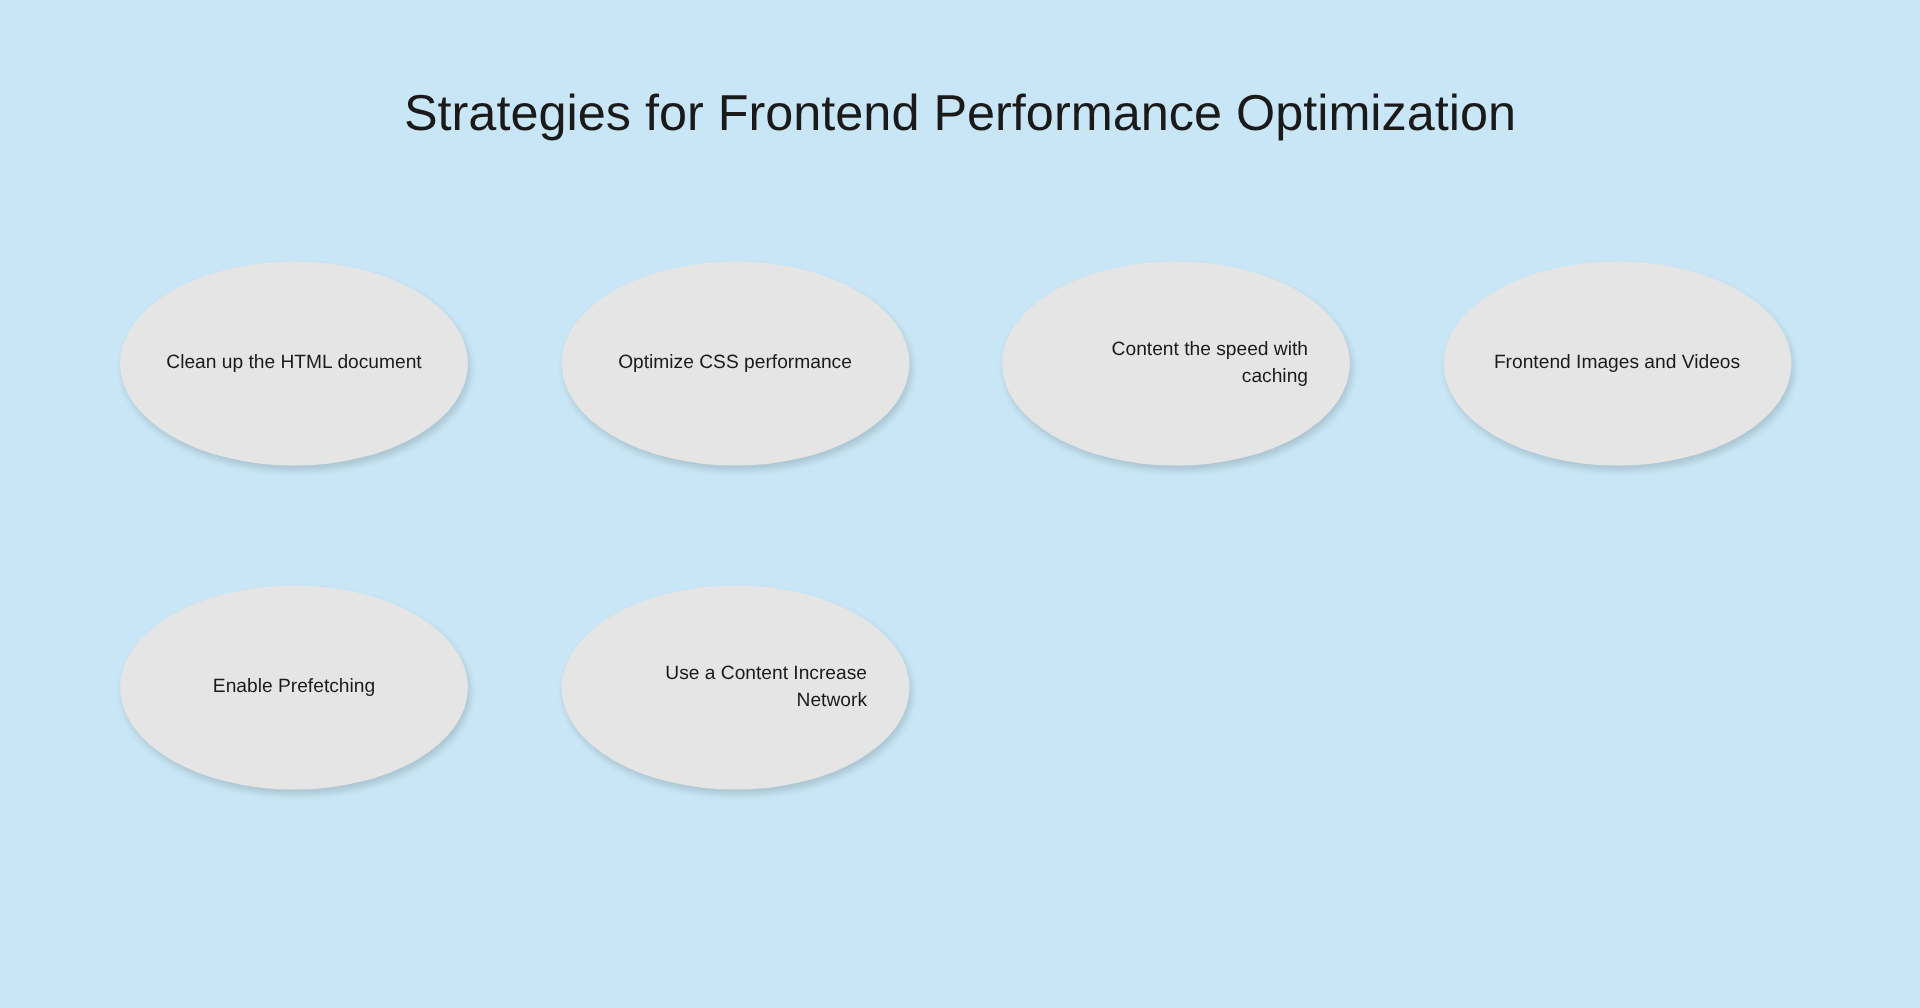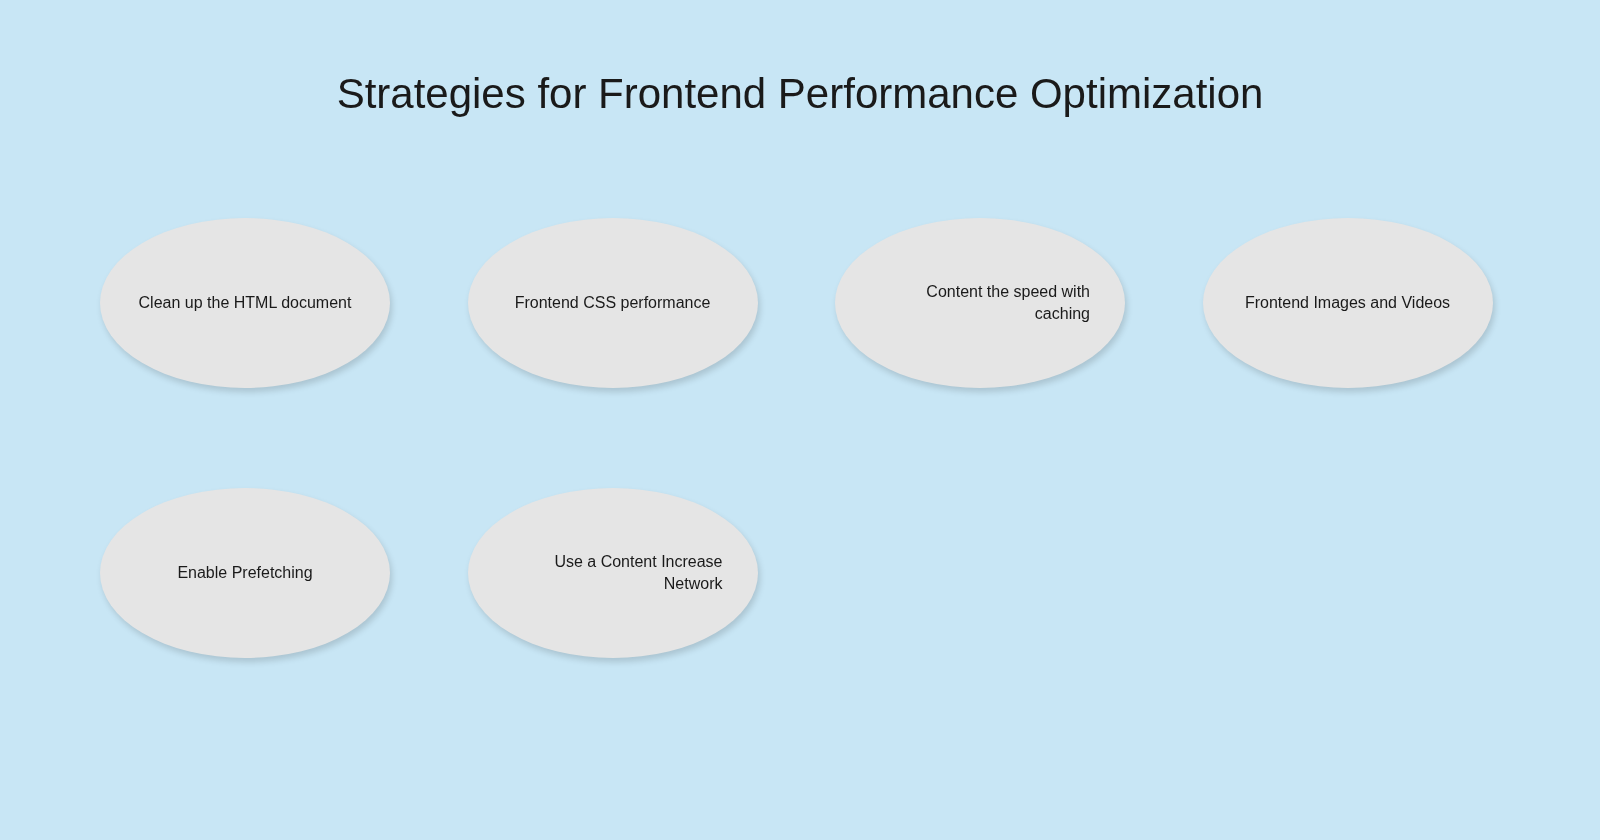--- a/index.html
+++ b/index.html
@@ -51,18 +51,18 @@
       line-height: 1.35;
     }
   </style>
 </head>
 <body>
 
 <h1 class="title">Strategies for Frontend Performance Optimization</h1>
 
 <div class="grid">
   <div class="ellipse">Clean up the HTML document</div>
-  <div class="ellipse">Frontend CSS performance</div>
+  <div class="ellipse">Optimize CSS performance</div>
   <div class="ellipse">Content the speed with caching</div>
   <div class="ellipse">Frontend Images and Videos</div>
   <div class="ellipse">Enable Prefetching</div>
   <div class="ellipse">Use a Content Increase Network</div>
 </div>
 
 </body></html>

